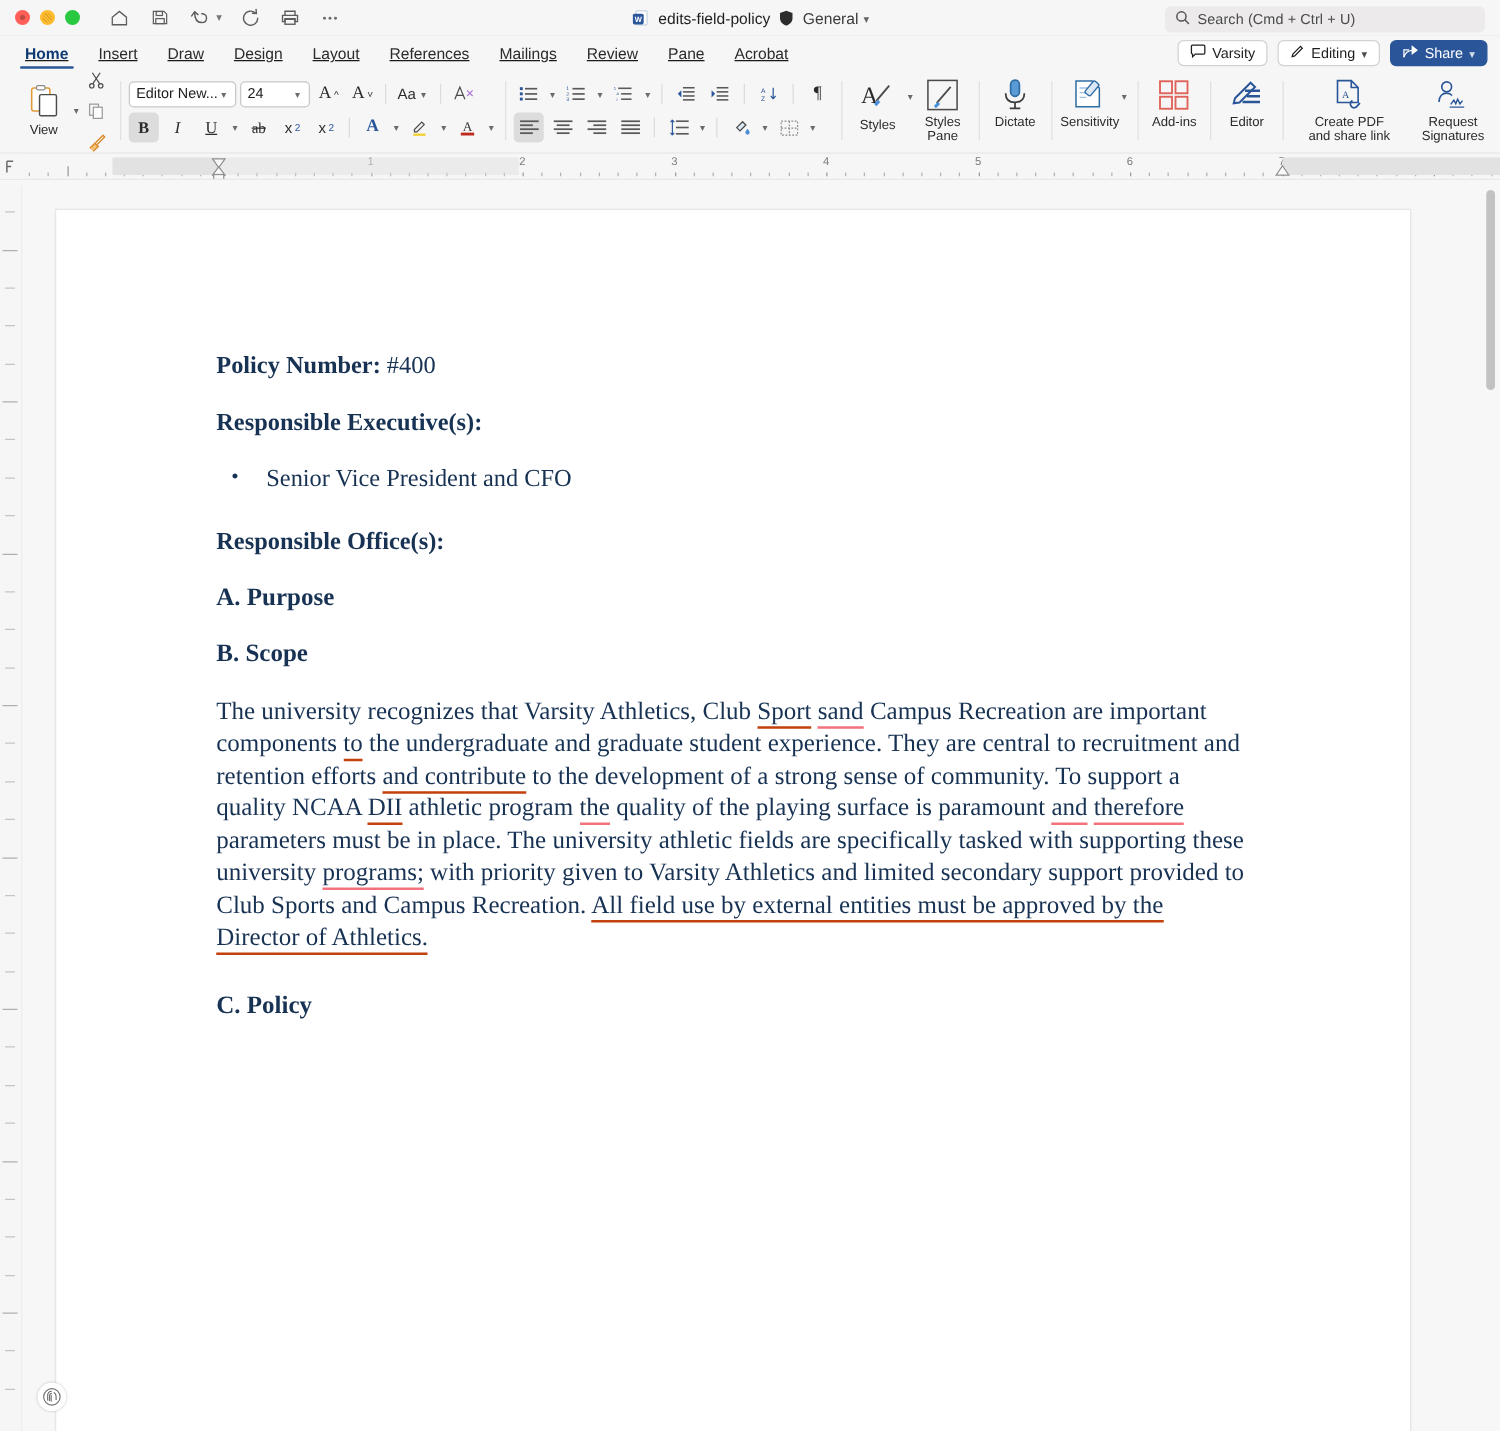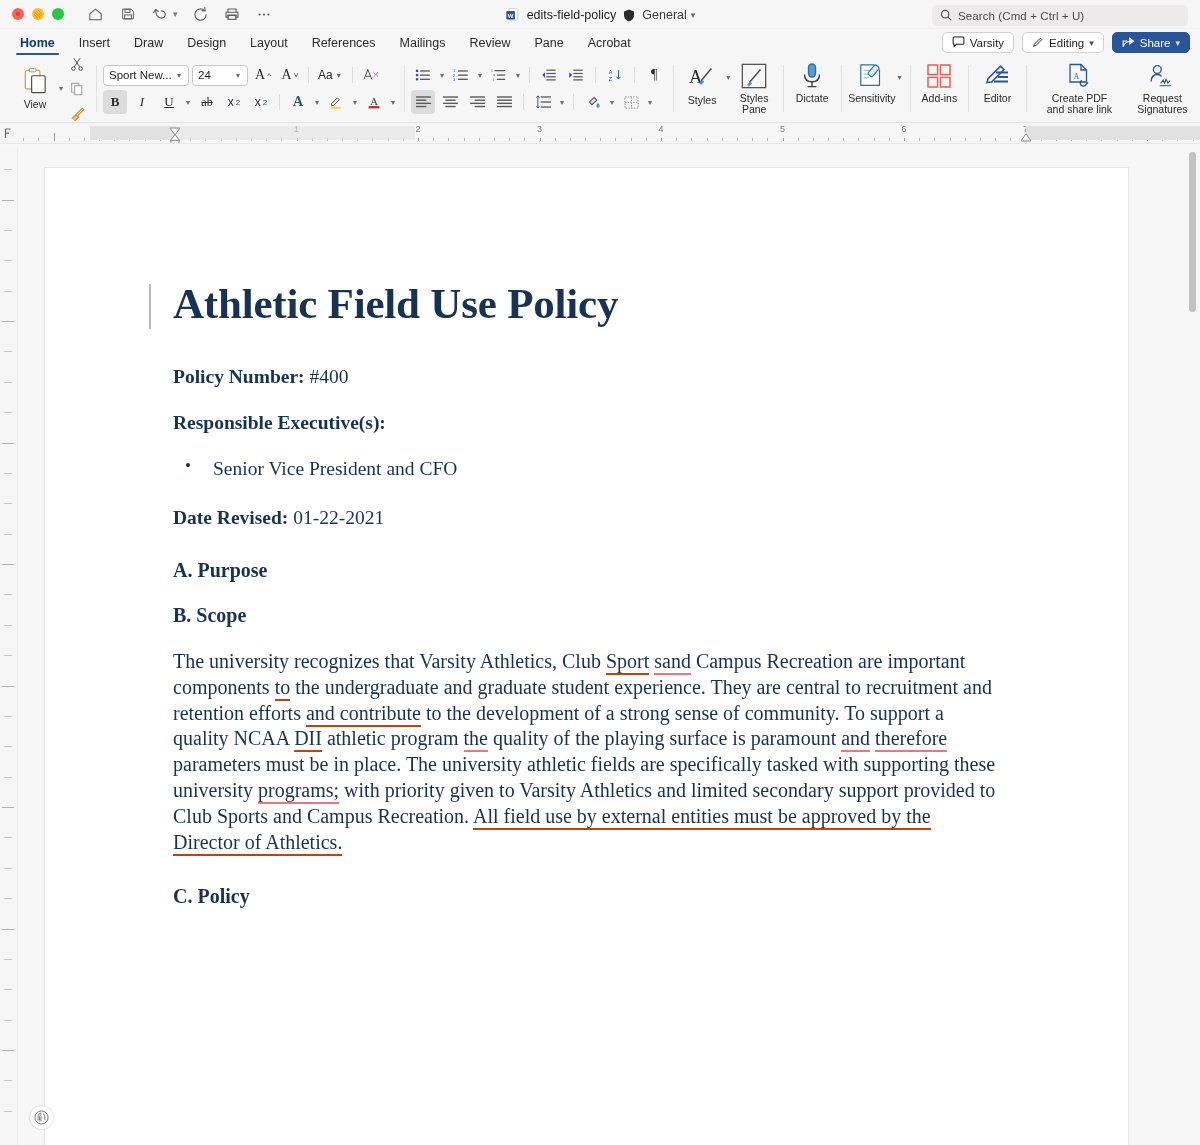--- a/index.html
+++ b/index.html
@@ -46,21 +46,21 @@
   .searchbox {
     position:absolute; right:12px; top:5px; width:256px; height:21px;
     background:#eceaea; border-radius:5px; display:flex; align-items:center;
     gap:6px; padding:0 8px;
   }
   .searchbox .sq { color:#5a5a5a; }
   .search-text { font-size:11.5px; color:#4a4a4a; letter-spacing:0.1px; }
 
   
   .tabsbar { height:26px; background:#f6f6f6; display:flex; align-items:flex-end; position:relative; }
-  .tabs { display:flex; align-items:flex-end; gap:0; padding-left:8px; }
+  .tabs { display:flex; align-items:flex-end; gap:0; padding-left:8px;text-decoration:underline; }
   .tab {
     font-size:12.5px; color:#2b2b2b; padding:0 12px 5px 12px; position:relative;
     cursor:default; white-space:nowrap;
   }
   .tab.active { color:#0f3a73; font-weight:bold; }
   .tab.active::after {
     content:""; position:absolute; left:8px; right:8px; bottom:0; height:2px;
     background:#2a5699; border-radius:1px;
   }
   .tabs-right { position:absolute; right:10px; bottom:2px; display:flex; gap:8px; align-items:center; }
@@ -349,21 +349,21 @@
             <path d="M7.8 9.8 L14.2 3.4 L15.6 4.8 L9.2 11.2"></path>
           </svg>
         </div>
       </div>
     </div>
 
     <div class="grp">
       <div class="rows">
         <div class="row">
           <div class="combo font">
-            <span>Sport New...</span>
+            <span>Editor New...</span>
             <span class="cdn">▾</span>
           </div>
           <div class="combo size">
             <span>24</span>
             <span class="cdn">▾</span>
           </div>
           <div class="btn">
             <span style="font-family:'Liberation Serif',serif;font-size:14px;">A</span>
               <sup style="font-size:8px;">^</sup>
           </div>
@@ -794,40 +794,36 @@
         <div class="vtick" style="top: 902px; left: 2px; width: 12px; background: rgb(176, 176, 176);"></div>
         <div class="vtick" style="top: 932.375px;"></div>
         <div class="vtick" style="top: 962.75px;"></div>
       </div>
     <div class="shadow-strip"></div>
 
     <div class="scrollzone">
       <div class="page">
         <div class="content">
 
-          <h1 class="doc-title">
-            <span class="title-bar-mark"></span>
-            <span>Athletic Field Use Policy</span>
-          </h1>
 
           <p class="kv">
             <b>Policy Number:</b><span> #400</span>
           </p>
 
           <p class="kv">
             <b>Responsible Executive(s):</b>
           </p>
           <p class="bullet">
             <span>Senior Vice President and CFO</span>
           </p>
 
-
-          <p class="kv" style="margin-bottom:28px;">
-            <b>Date Revised:</b><span> 01-22-2021</span>
+          <p class="kv">
+            <b>Responsible Office(s):</b>
           </p>
+
 
           <h2 class="h2">A. Purpose</h2>
 
           <h2 class="h2">B. Scope</h2>
           <p class="para" id="scope-para" style="margin-bottom:30px;"><span>The university recognizes that Varsity Athletics, Club </span><span class="g-u">Sport</span><span> </span><span class="s-u">sand</span><span> Campus Recreation are important components </span><span class="g-u">to</span><span> the undergraduate and graduate student experience. They are central to recruitment and retention efforts </span><span class="g-u">and contribute</span><span> to the development of a strong sense of community. To support a quality NCAA </span><span class="g-u">DII</span><span> athletic program </span><span class="s-u">the</span><span> quality of the playing surface is paramount </span><span class="s-u">and</span><span> </span><span class="s-u">therefore</span><span> parameters must be in place. The university athletic fields are specifically tasked with supporting these university </span><span class="s-u">programs;</span><span> with priority given to Varsity Athletics and limited secondary support provided to Club Sports and Campus Recreation. </span><span class="g-u">All field use by external entities must be approved by the Director of Athletics.</span></p>
 
           <h2 class="h2">C. Policy</h2>
           <p class="para" style="color:#ffffff;">&nbsp;</p>
         </div>
       </div>

